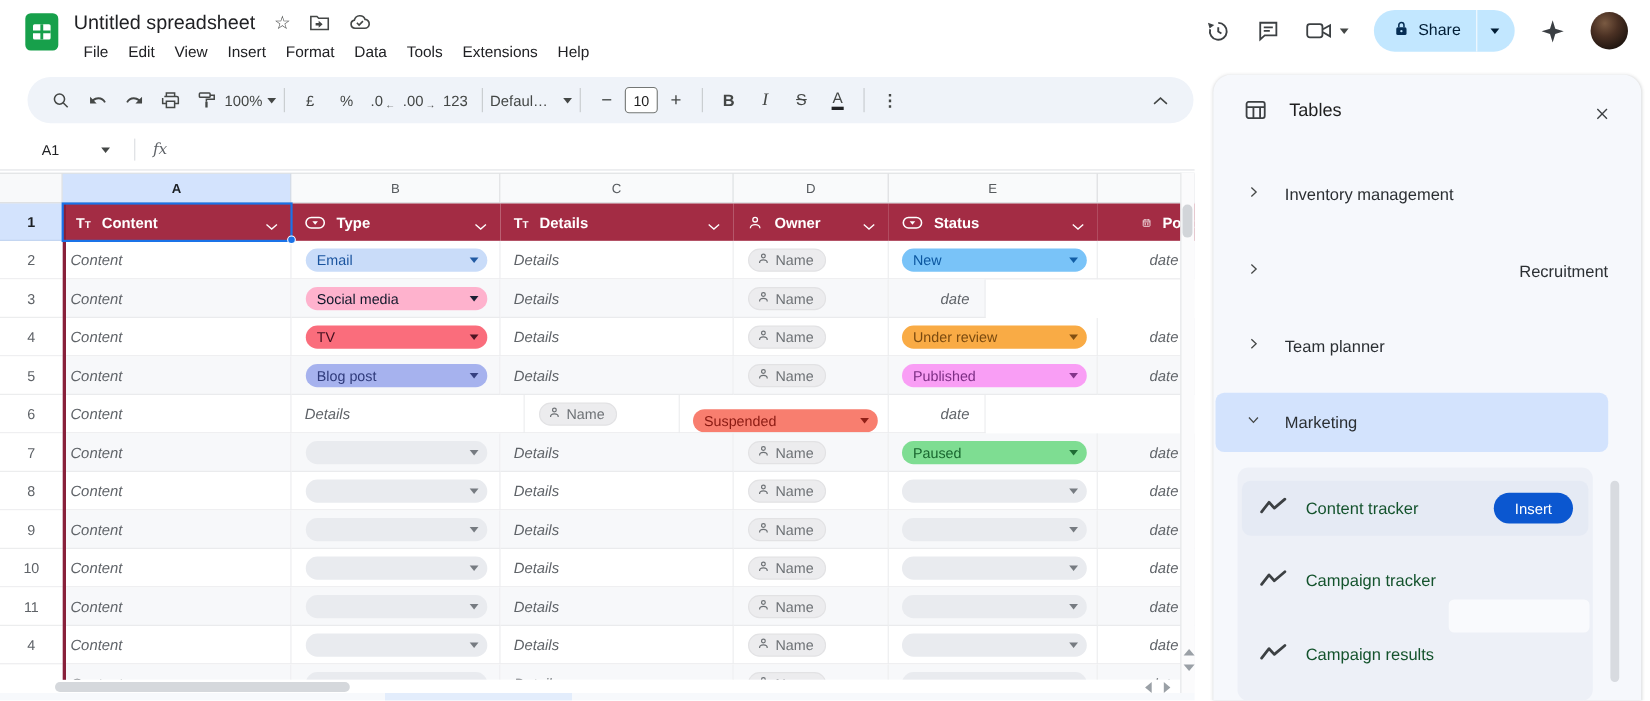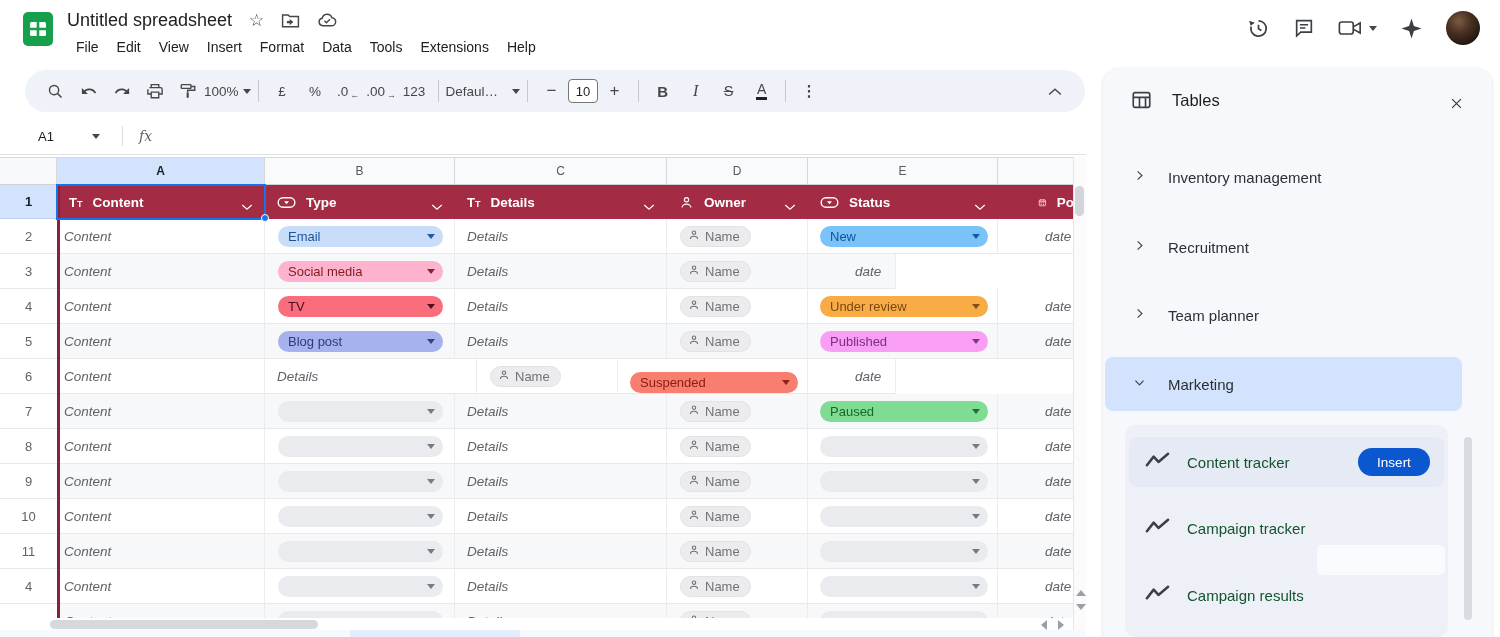--- a/index.html
+++ b/index.html
@@ -179,20 +179,36 @@
             <path stroke="#3c4043" stroke-width="1.7" d="M7.5 8.5h9M7.5 12h6"></path>
           </svg>
       </span>
       <span class="title-ico" style="display:flex;align-items:center;gap:7px;">
         <svg width="24" height="20" viewBox="0 0 26 20">
             <rect x="1.5" y="3.5" width="15" height="13" rx="2.5" fill="none" stroke="#3c4043" stroke-width="1.8"></rect>
             <path fill="none" stroke="#3c4043" stroke-width="1.8" d="M17 8.5l7-4v11l-7-4"></path>
           </svg>
         <span class="caret-dn"></span>
       </span>
+      <div class="share-pill">
+        <div class="share-main">
+          <span>
+            <svg width="14" height="16" viewBox="0 0 24 26">
+                <rect x="4" y="11" width="16" height="12" rx="2.5" fill="#062e54"></rect>
+                <path d="M8 11V7.5a4 4 0 0 1 8 0V11" fill="none" stroke="#062e54" stroke-width="2.4"></path>
+                <circle cx="12" cy="17" r="1.8" fill="#c2e7ff"></circle>
+              </svg>
+          </span>
+          <span class="share-label">Share</span>
+        </div>
+        <div class="share-divider"></div>
+        <div class="share-caret">
+            <span class="caret-dn"></span>
+          </div>
+      </div>
       <span class="title-ico">
         <svg width="23" height="23" viewBox="0 0 24 24">
             <path fill="#3b3f43" d="M12 1.5l2.5 8 8 2.5-8 2.5-2.5 8-2.5-8-8-2.5 8-2.5z"></path>
           </svg>
       </span>
       <div class="avatar"></div>
     </div>
   </div>
 
   <div class="toolbar">
@@ -374,21 +390,21 @@
         <div class="grid-cell" style="width: 88px;">
           <span class="placeholder pad-f">date</span>
         </div>
       </div>
       <div class="grid-row alt">
         <div class="rn-cell">3</div>
         <div class="grid-cell" style="width: 208px;">
           <span class="placeholder pad-a">Content</span>
         </div>
         <div class="grid-cell" style="width: 190px;">
-          <span class="chip chip-type" style="background: rgb(254, 178, 205); color: #7f1d1d;">
+          <span class="chip chip-type" style="background: rgb(254, 178, 205); color: #0f172a;">
             <span>Social media</span>
             <span class="caret-dn"></span>
           </span>
         </div>
         <div class="grid-cell" style="width: 212px;">
           <span class="placeholder pad-c">Details</span>
         </div>
         <div class="grid-cell" style="width: 141px;">
           <span class="owner-pill">
             <span><svg width="12" height="12" viewBox="0 0 24 24">
@@ -755,21 +771,21 @@
           </svg>
       </span>
     </div>
     <div id="sbgroups">
         <div class="sb-group" style="top: 85px;">
           <span><svg width="13" height="13" viewBox="0 0 24 24">
               <path fill="none" stroke="#444746" stroke-width="2.2" d="M8.5 4.5l8 7.5-8 7.5"></path>
             </svg></span>
           <span class="sb-group-label">Inventory management</span>
         </div>
-        <div class="sb-group" style="top: 155px;">
+        <div class="sb-group" style="top: 155px; justify-content: space-between;">
           <span><svg width="13" height="13" viewBox="0 0 24 24">
               <path fill="none" stroke="#444746" stroke-width="2.2" d="M8.5 4.5l8 7.5-8 7.5"></path>
             </svg></span>
           <span class="sb-group-label">Recruitment</span>
         </div>
         <div class="sb-group" style="top: 223px;">
           <span><svg width="13" height="13" viewBox="0 0 24 24">
               <path fill="none" stroke="#444746" stroke-width="2.2" d="M8.5 4.5l8 7.5-8 7.5"></path>
             </svg></span>
           <span class="sb-group-label">Team planner</span>

